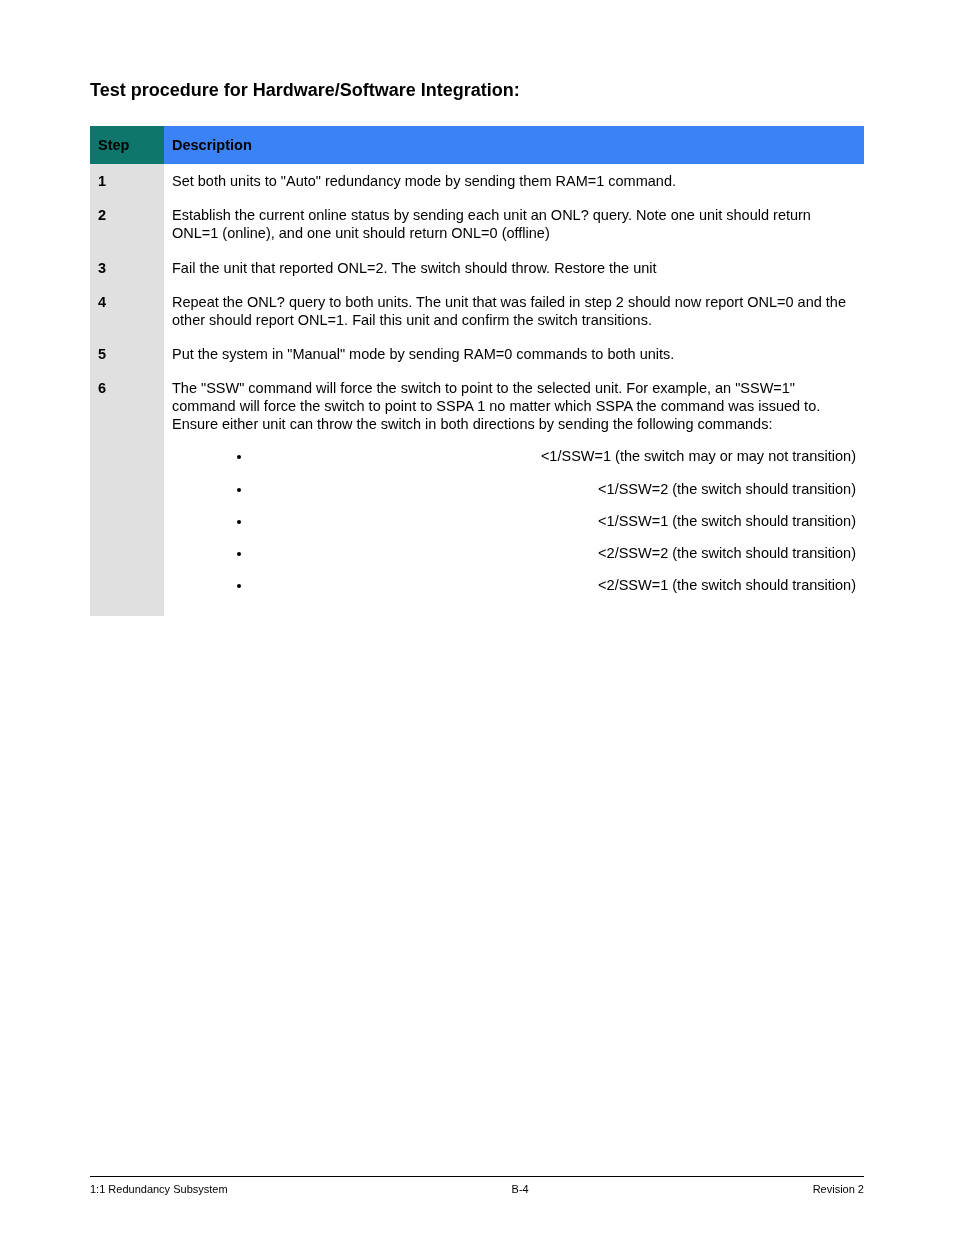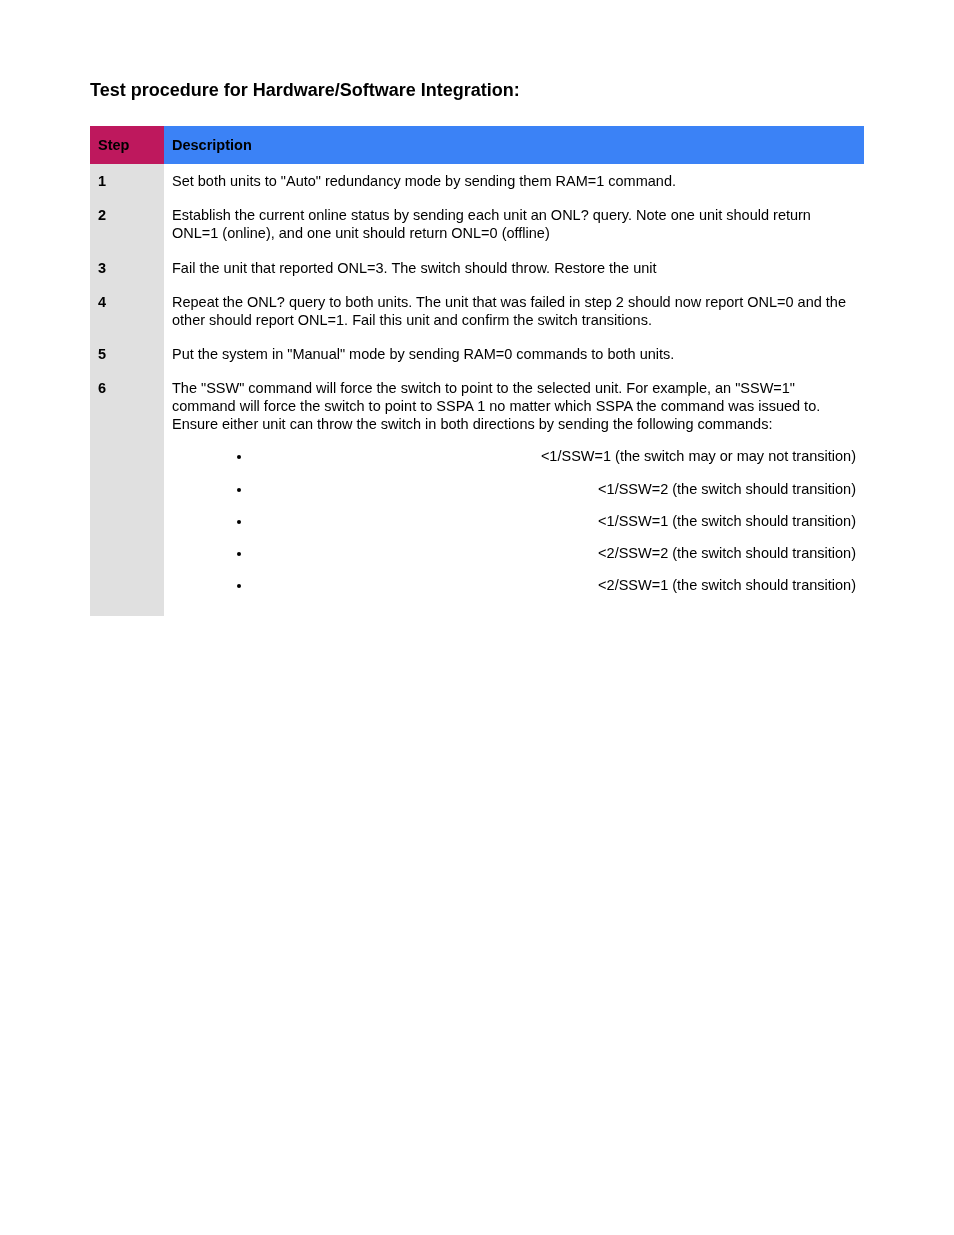--- a/index.html
+++ b/index.html
@@ -34,21 +34,21 @@
     vertical-align: top;
   }
   table.steps td {
     padding: 8px 8px;
     vertical-align: top;
   }
   table.steps tr.header th:first-child,
   table.steps tr.body td:first-child {
     width: 58px;
   }
-  tr.header th:first-child { background: #be185d; }
+  tr.header th:first-child { background: #0f766e; }
   tr.header th:last-child  { background: #3b82f6; }
   tr.body td:first-child   { background: #e0e0e0; font-weight: bold; }
   tr.body td:last-child    { background: #ffffff; }
 
   ul.bullets {
     list-style: disc;
     margin: 14px 0 4px 0;
     padding-left: 80px;
   }
   ul.bullets li {
@@ -89,21 +89,21 @@
     <tr class="body">
       <td>1</td>
       <td>Set both units to "Auto" redundancy mode by sending them RAM=1 command.</td>
     </tr>
     <tr class="body">
       <td>2</td>
       <td>Establish the current online status by sending each unit an ONL? query. Note one unit should return ONL=1 (online), and one unit should return ONL=0 (offline)</td>
     </tr>
     <tr class="body">
       <td>3</td>
-      <td>Fail the unit that reported ONL=3. The switch should throw. Restore the unit</td>
+      <td>Fail the unit that reported ONL=2. The switch should throw. Restore the unit</td>
     </tr>
     <tr class="body">
       <td>4</td>
       <td>Repeat the ONL? query to both units. The unit that was failed in step 2 should now report ONL=0 and the other should report ONL=1. Fail this unit and confirm the switch transitions.</td>
     </tr>
     <tr class="body">
       <td>5</td>
       <td>Put the system in "Manual" mode by sending RAM=0 commands to both units.</td>
     </tr>
 
@@ -116,14 +116,19 @@
           <li>&lt;1/SSW=2   (the switch should transition)</li>
           <li>&lt;1/SSW=1   (the switch should transition)</li>
           <li>&lt;2/SSW=2   (the switch should transition)</li>
           <li>&lt;2/SSW=1   (the switch should transition)</li>
         </ul>
       </td>
     </tr>
   </tbody>
     </table>
 
+  <div class="footer">
+    <span>1:1 Redundancy Subsystem</span>
+    <span>B-4</span>
+    <span>Revision 2</span>
+  </div>
 
 </div>
 
 </body></html>

